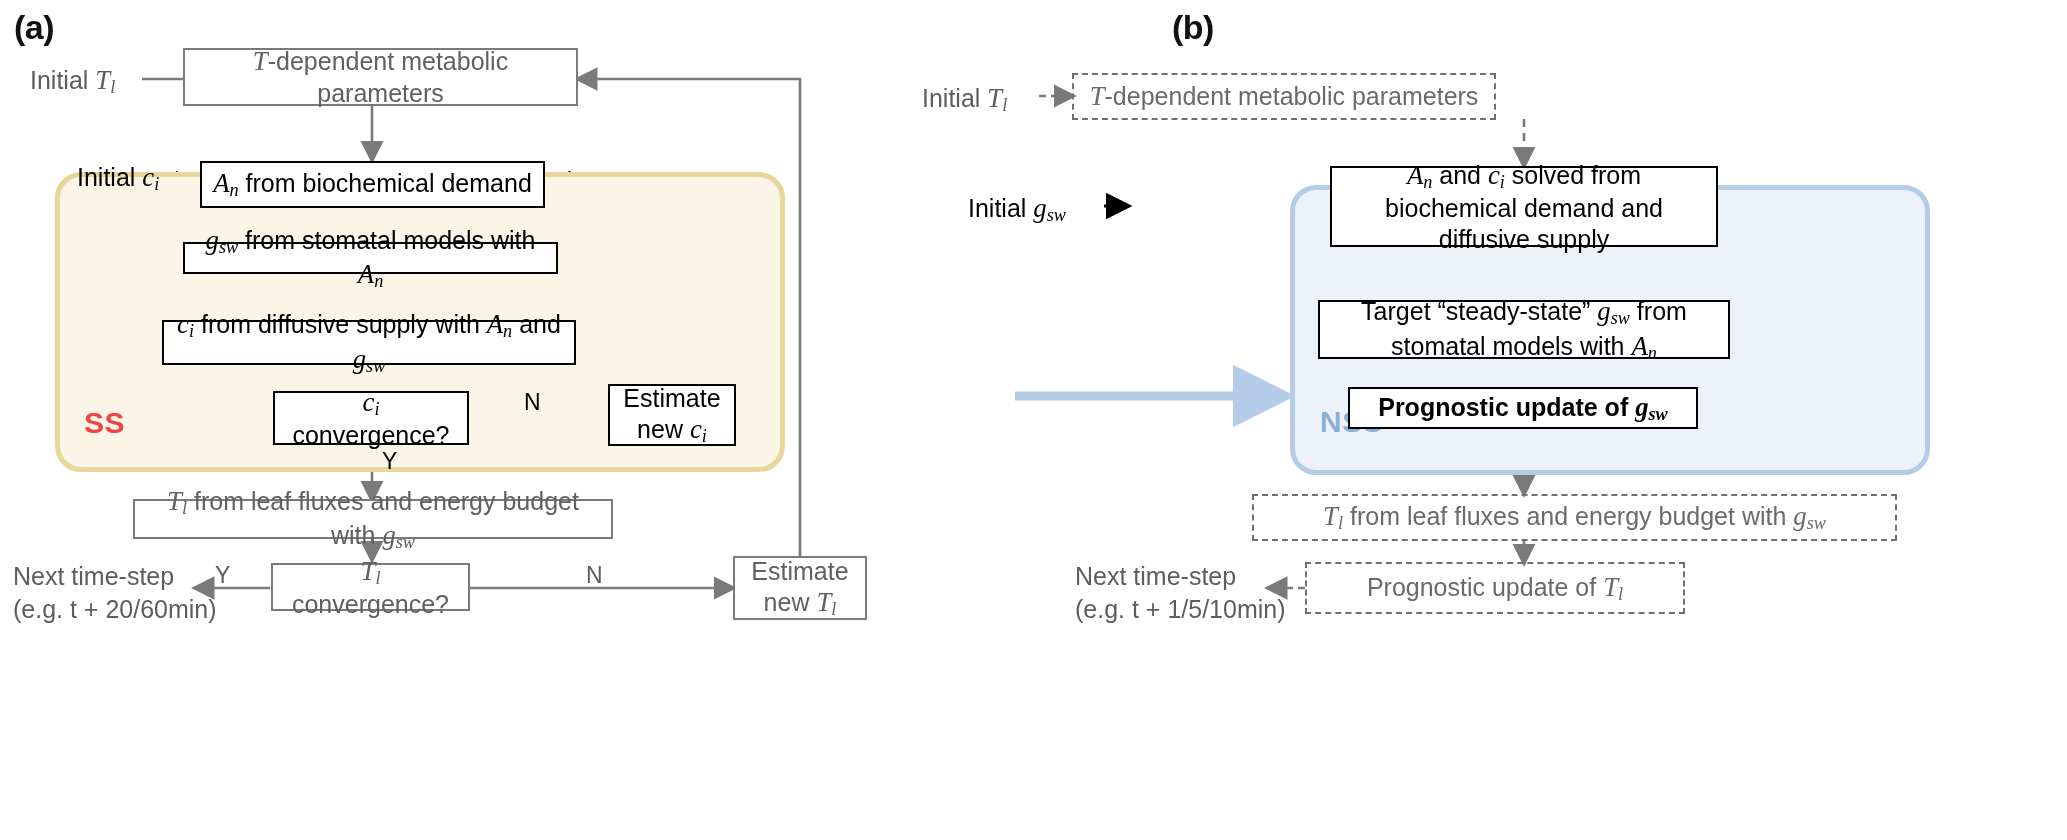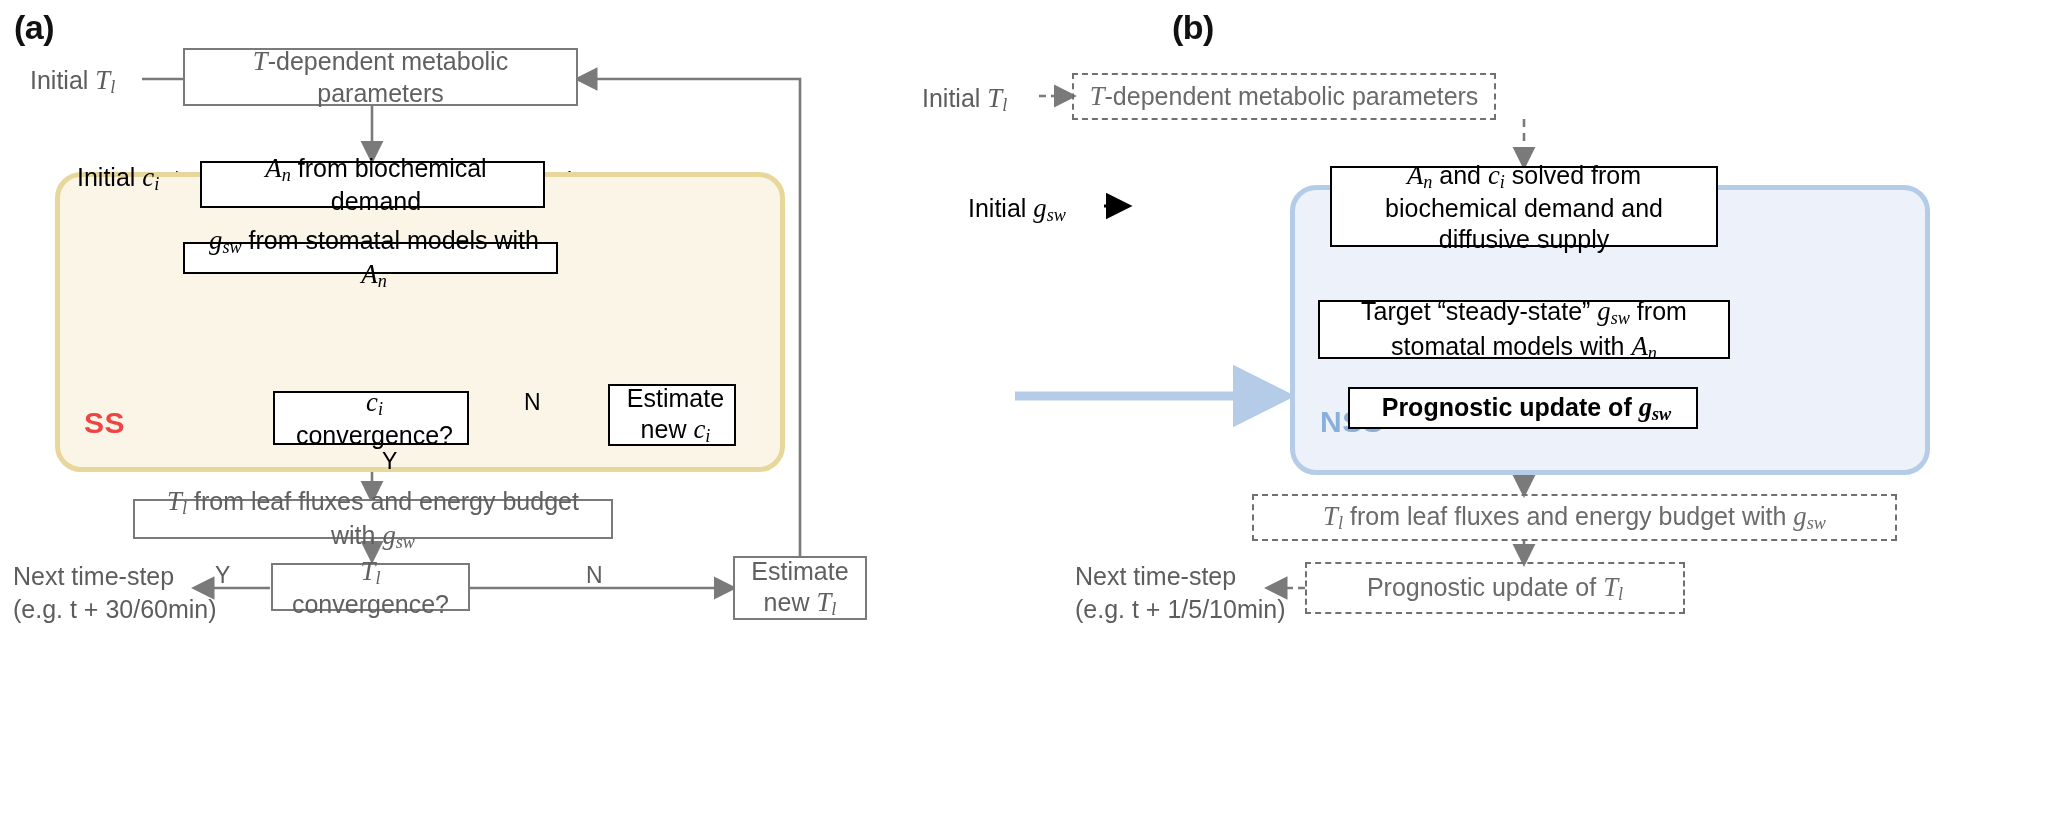--- a/index.html
+++ b/index.html
@@ -56,21 +56,20 @@
     justify-content: center;
     text-align: center;
     background: #ffffff;
     font-size: 25px;
     line-height: 1.22;
     color: #000000;
     padding: 2px 8px;
   }
   .box.solid-black {
     border: 2.5px solid #000000;
-    padding-left: 15px;
   }
   .box.solid-gray {
     border: 2px solid #7a7a7a;
     color: #606060;
     background: #ffffff;
   }
   .box.dashed-gray {
     border: 2.5px dashed #707070;
     color: #6a6a6a;
     background: transparent;
@@ -237,20 +236,23 @@
   <div class="txt" style="left:77px; top:161px;">Initial <i class="v">c<sub>i</sub></i></div>
 
   <div class="box solid-black" style="left:200px; top:161px; width:345px; height:47px;">
       <span><i class="v">A<sub>n</sub></i> from biochemical demand</span>
     </div>
 
   <div class="box solid-black" style="left:183px; top:242px; width:375px; height:32px;">
       <span><i class="v">g<sub>sw</sub></i> from stomatal models with <i class="v">A<sub>n</sub></i></span>
     </div>
 
+  <div class="box solid-black" style="left:162px; top:320px; width:414px; height:45px;">
+      <span><i class="v">c<sub>i</sub></i> from diffusive supply with <i class="v">A<sub>n</sub></i> and <i class="v">g<sub>sw</sub></i></span>
+    </div>
 
   <div class="box solid-black" style="left:273px; top:391px; width:196px; height:54px;">
       <span><i class="v">c<sub>i</sub></i> convergence?</span>
     </div>
 
   <div class="box solid-black" style="left:608px; top:384px; width:128px; height:62px; flex-direction:column;">
       <span>Estimate<br>new <i class="v">c<sub>i</sub></i></span>
     </div>
 
   <div class="txt flag" style="left:524px; top:388px;">N</div>
@@ -265,21 +267,21 @@
     </div>
 
   <div class="box solid-gray" style="left:733px; top:556px; width:134px; height:64px; flex-direction:column;">
       <span>Estimate<br>new <i class="v">T<sub>l</sub></i></span>
     </div>
 
   <div class="txt flag-gray" style="left:215px; top:561px;">Y</div>
   <div class="txt flag-gray" style="left:586px; top:561px;">N</div>
 
   <div class="txt gray" style="left:13px; top:561px;">Next time-step</div>
-  <div class="txt gray" style="left:13px; top:594px;">(e.g. t + 30/60min)</div>
+  <div class="txt gray" style="left:13px; top:594px;">(e.g. t + 20/60min)</div>
 
   <div class="panel-label" style="left:1172px; top:8px;">(b)</div>
 
   <div class="group nss" style="left:1290px; top:185px; width:640px; height:290px;"></div>
   <div class="group-tag nss-tag" style="left:1320px; top:405px;">NSS</div>
 
   <div class="txt gray" style="left:922px; top:82px;">Initial <i class="v">T<sub>l</sub></i></div>
 
   <div class="box dashed-gray" style="left:1072px; top:73px; width:424px; height:47px;">
       <span><i class="v">T</i>-dependent metabolic parameters</span>

